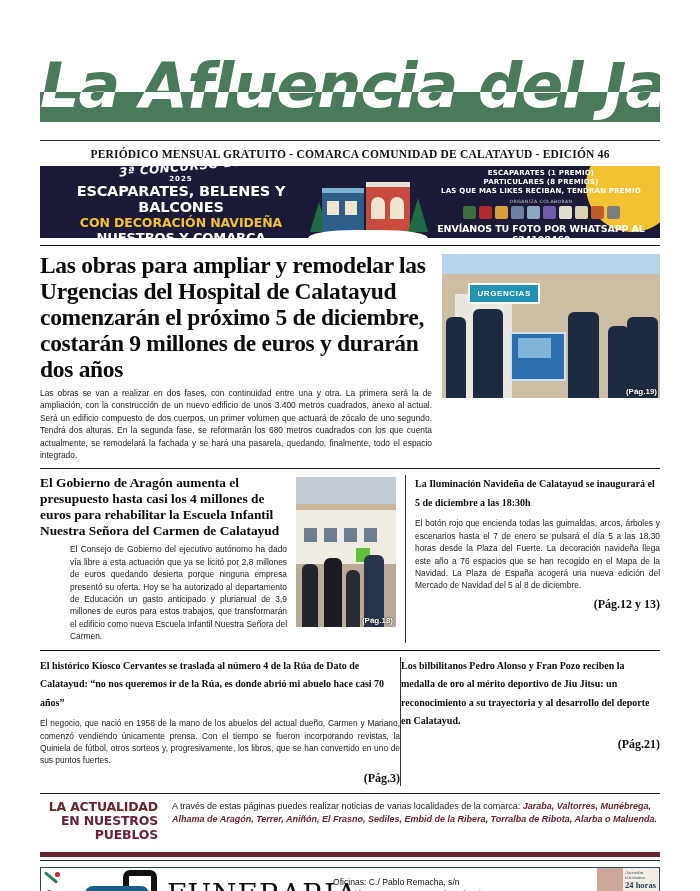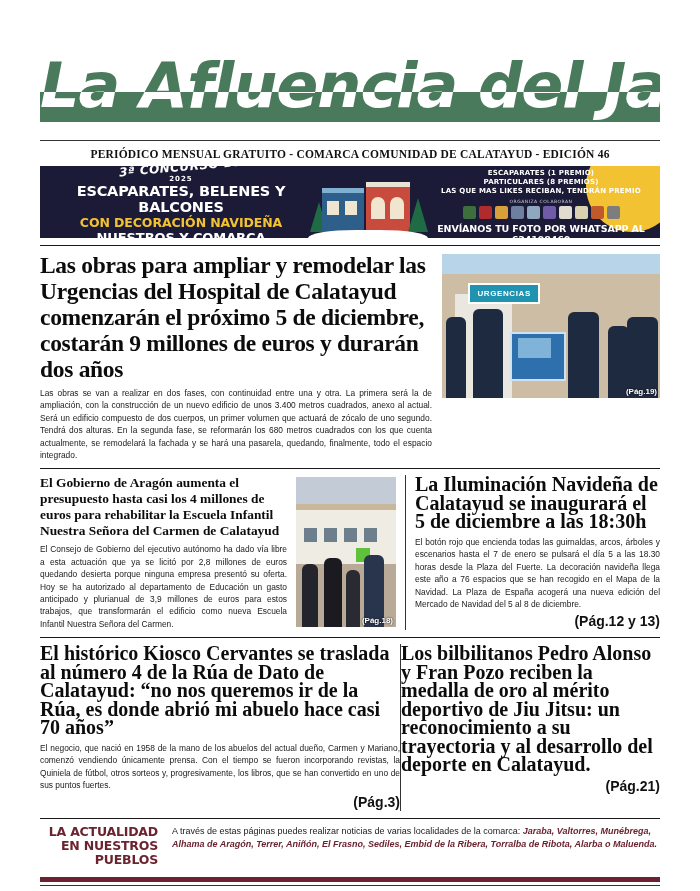--- a/index.html
+++ b/index.html
@@ -158,33 +158,33 @@
   .hrule { border: 0; border-top: 1.6px solid #1a1a1a; margin: 7px 0 6px 0; }
 
   .headline {
     font-family: "Liberation Serif", serif;
     font-weight: bold;
     color: #0c0c0c;
     margin: 0;
   }
   .lead-headline { font-size: 23.5px; line-height: 26px; letter-spacing: -0.3px; }
   .sub-headline  { font-size: 13.4px; line-height: 16px; }
-  .mid-headline  { font-size: 20px; line-height: 18.5px; }
+  .mid-headline  { font-size: 10px; line-height: 18.5px; }
   .body {
     font-family: "Liberation Sans", sans-serif;
     font-size: 8.4px;
     line-height: 12.4px;
     color: #1a1a1a;
     text-align: justify;
     margin: 5px 0 0 0;
   }
   .pagref {
-    font-family: Liberation Sans, sans-serif;
+    font-family: Liberation Serif, serif;
     font-weight: bold;
-    font-size: 14px;
+    font-size: 12px;
     color: #111;
     white-space: nowrap;
   }
 
   
   .photo { position: relative; overflow: hidden; background: #b9c6d2; }
   .photo .tag {
     position: absolute; right: 3px; bottom: 2px;
     font-family: "Liberation Sans", sans-serif;
     font-weight: bold; font-size: 8px; color: #fff;
@@ -395,21 +395,21 @@
   </div>
 
   <hr class="hrule">
   <div class="row2">
     <div class="row2-left">
       <div class="row2-left-inner">
         <div style="flex:1">
           <h2 class="headline sub-headline">El Gobierno de Aragón aumenta el presupuesto hasta casi los 4 millones de euros para rehabilitar la Escuela Infantil Nuestra Señora del Carmen de Calatayud</h2>
         </div>
       </div>
-      <div style="display:flex; gap:8px; margin-top:4px;">
+      <div style="display:flex; gap:8px; margin-top:4px;margin-left:30px;">
         <p class="body" style="margin:0; flex:1;">El Consejo de Gobierno del ejecutivo autónomo ha dado vía libre a esta actuación que ya se licitó por 2,8 millones de euros quedando desierta porque ninguna empresa presentó su oferta. Hoy se ha autorizado al departamento de Educación un gasto anticipado y plurianual de 3,9 millones de euros para estos trabajos, que transformarán el edificio como nueva Escuela Infantil Nuestra Señora del Carmen.</p>
       </div>
     </div>
     <div class="photo row2-photo">
       <div class="school-sky"></div>
       <div class="school-bd">
         <div class="win" style="left:8%;top:30%;width:13%;height:26%;"></div>
         <div class="win" style="left:28%;top:30%;width:13%;height:26%;"></div>
         <div class="win" style="left:48%;top:30%;width:13%;height:26%;"></div>
         <div class="win" style="left:68%;top:30%;width:13%;height:26%;"></div>

